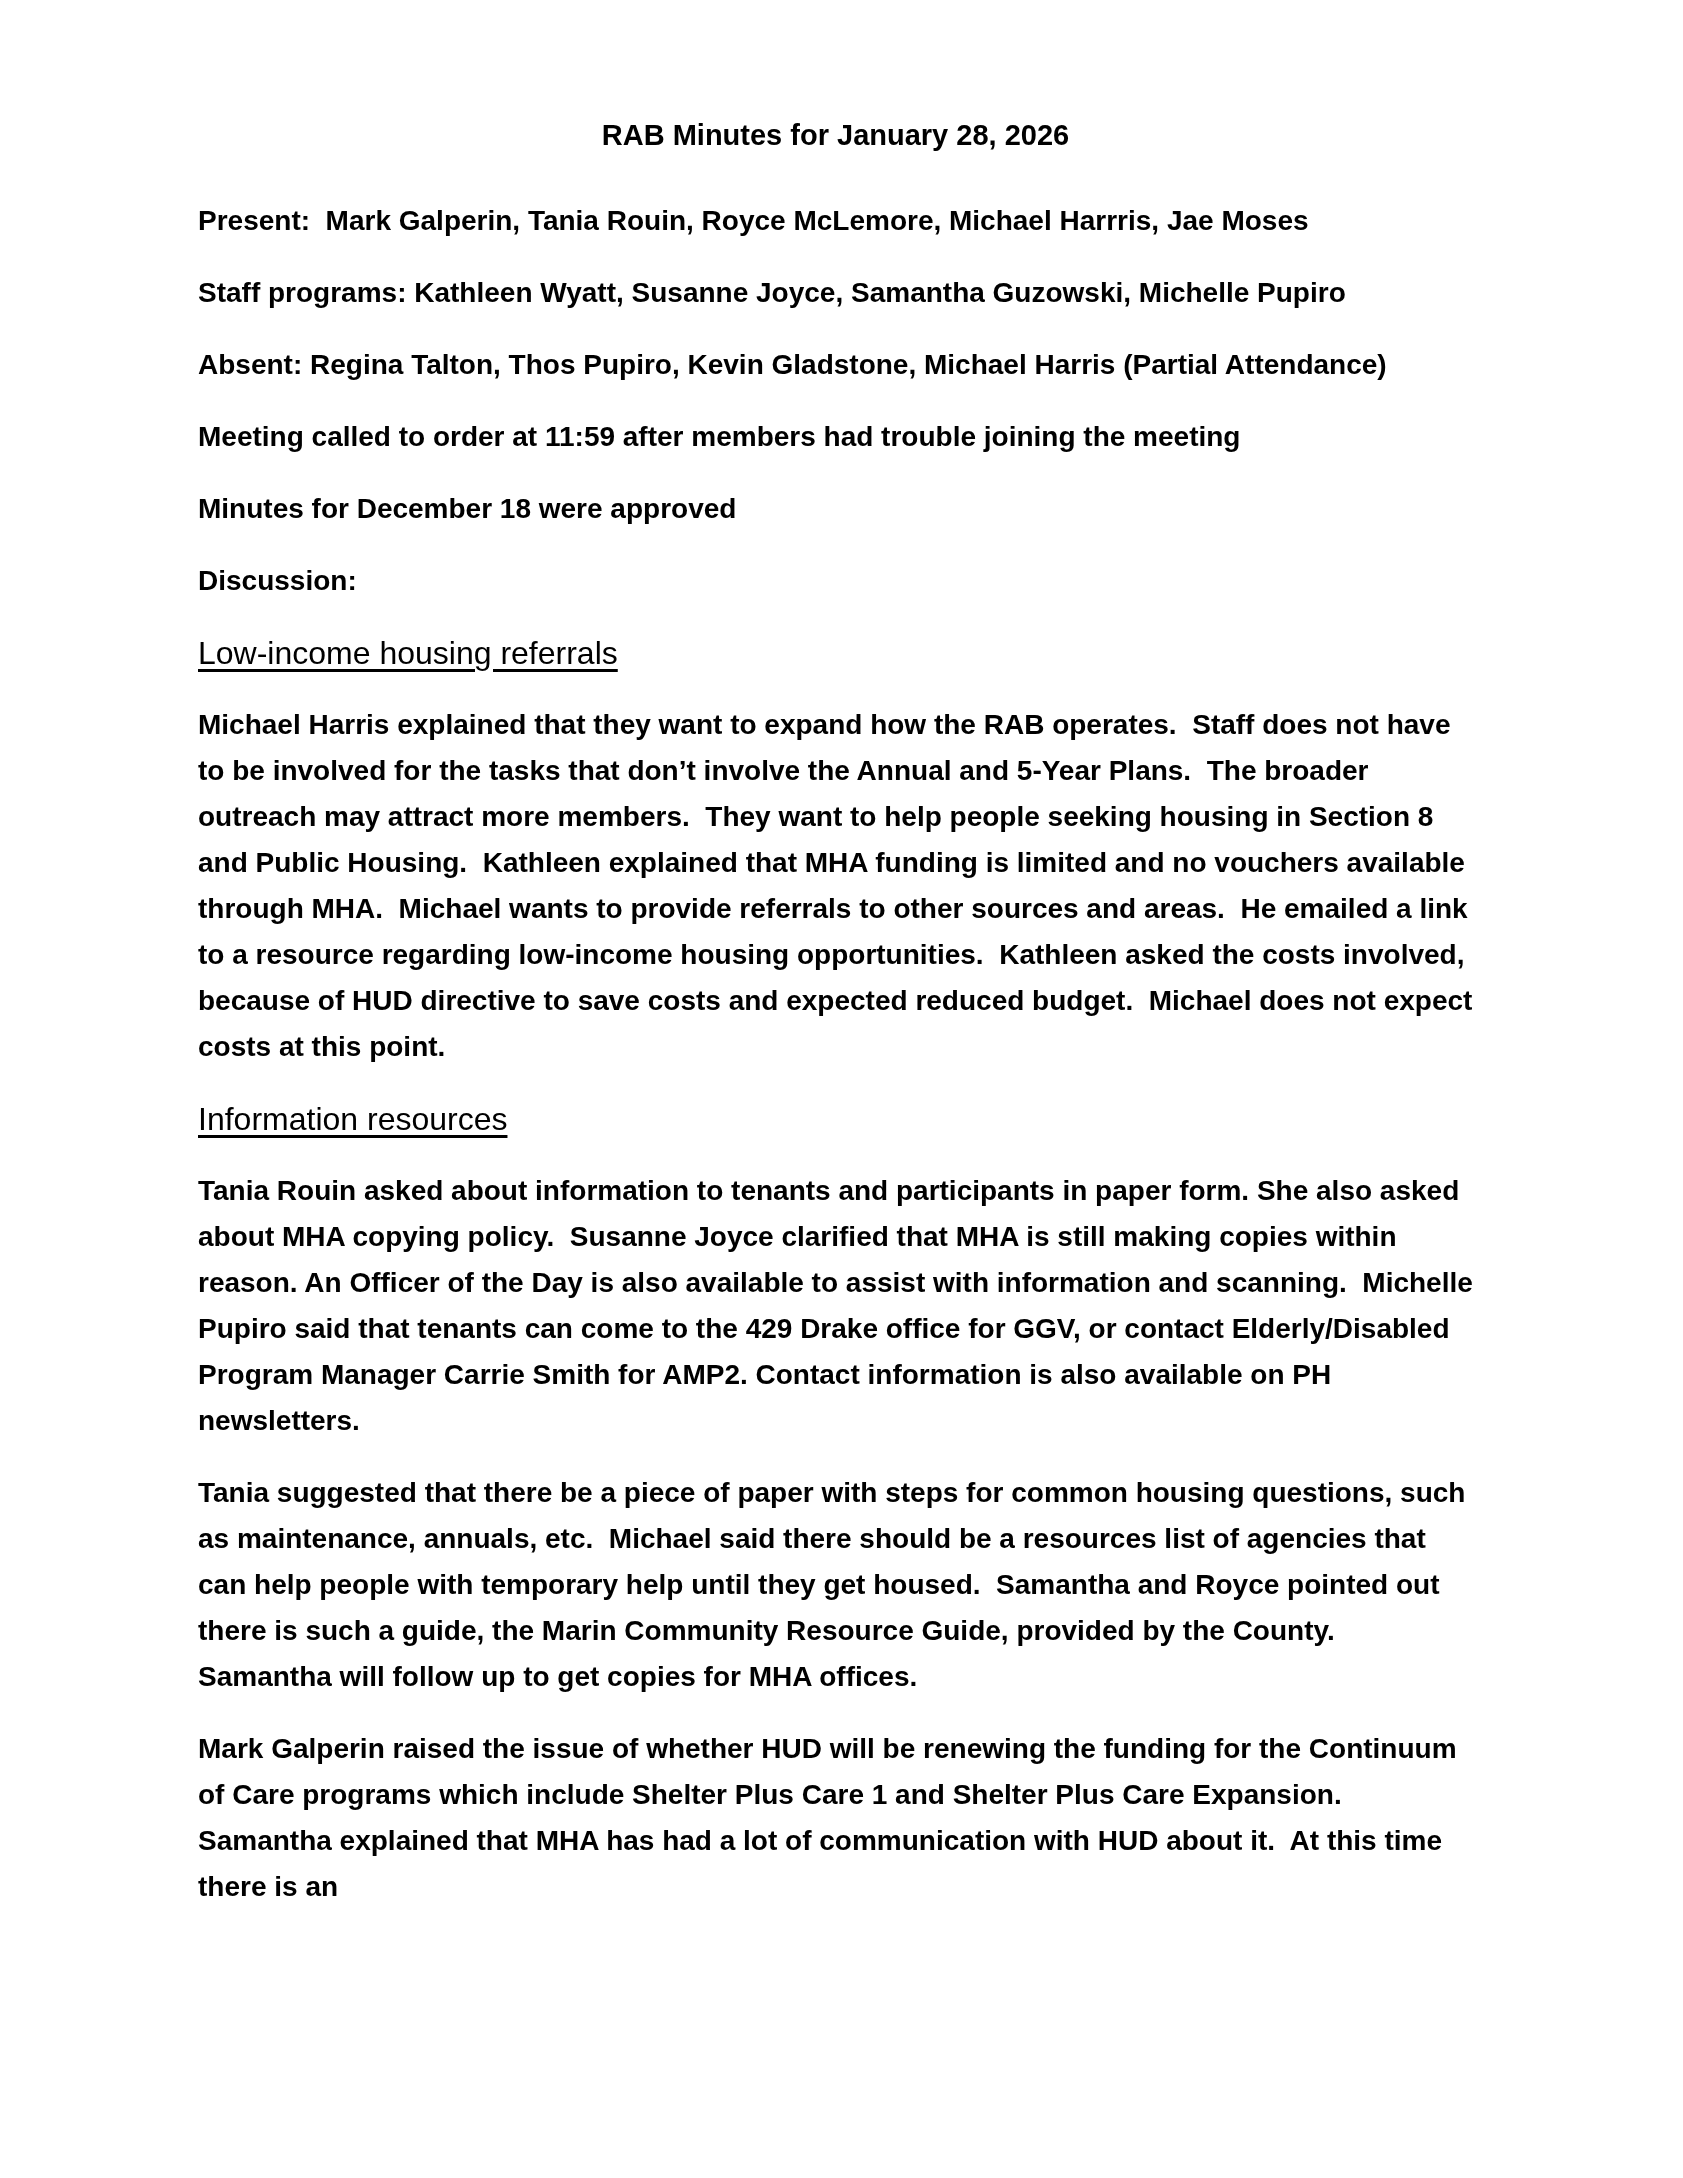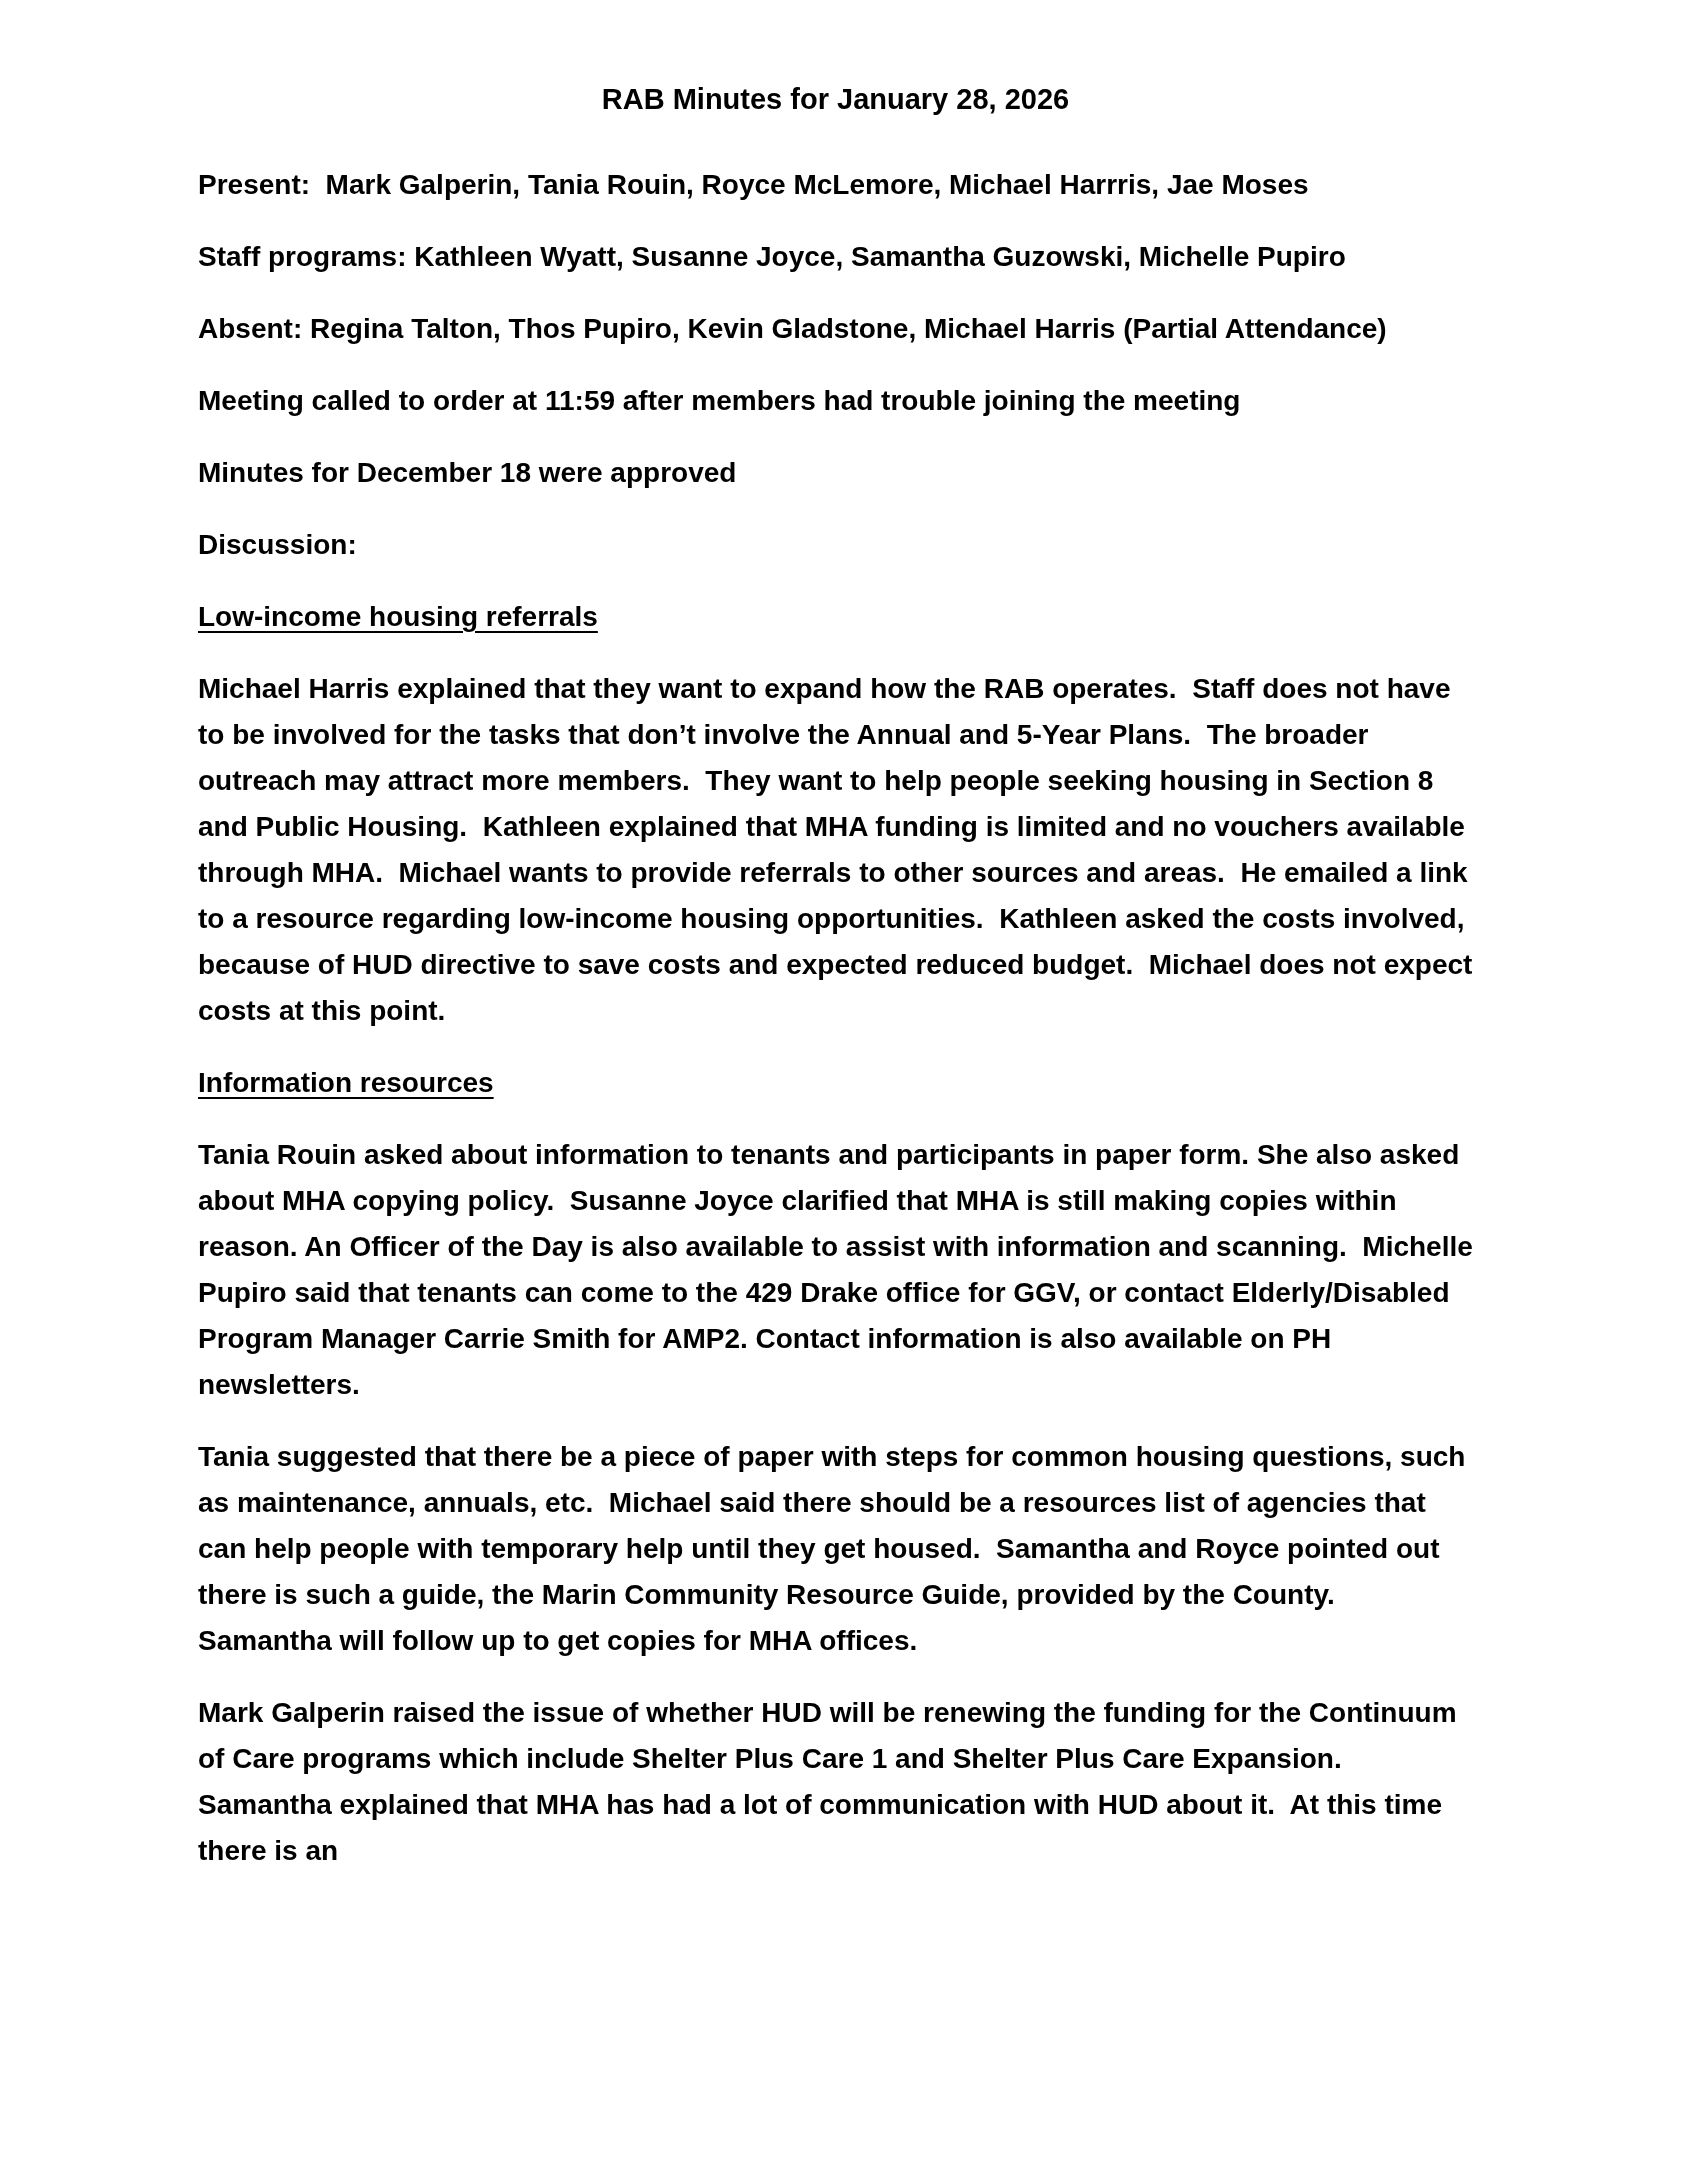--- a/index.html
+++ b/index.html
@@ -11,40 +11,40 @@
     width: 1683px;
     height: 2178px;
     font-family: "Liberation Sans", "DejaVu Sans", sans-serif;
     color: #000000;
     overflow: hidden;
   }
   .page {
     box-sizing: border-box;
     width: 1683px;
     height: 2178px;
-    padding: 76px 210px 59px 198px;
+    padding: 112px 210px 59px 198px;
     background: #ffffff;
   }
   .title {
     font-size: 29px;
     font-weight: 700;
     text-align: center;
     margin: 0 0 40px 0;
     line-height: 46px;
   }
   .paragraph {
     font-size: 28px;
     font-weight: 700;
     line-height: 46px;
     margin: 0 0 26px 0;
     white-space: pre-wrap;
   }
   .heading {
-    font-size: 28px;
-    font-weight: 700;
+    font-size: 32px;
+    font-weight: 400;
     text-decoration: underline;
     text-underline-offset: 5px;
     line-height: 46px;
     margin: 0 0 26px 0;
     white-space: pre-wrap;
   }
 </style>
 </head>
 <body>
 

